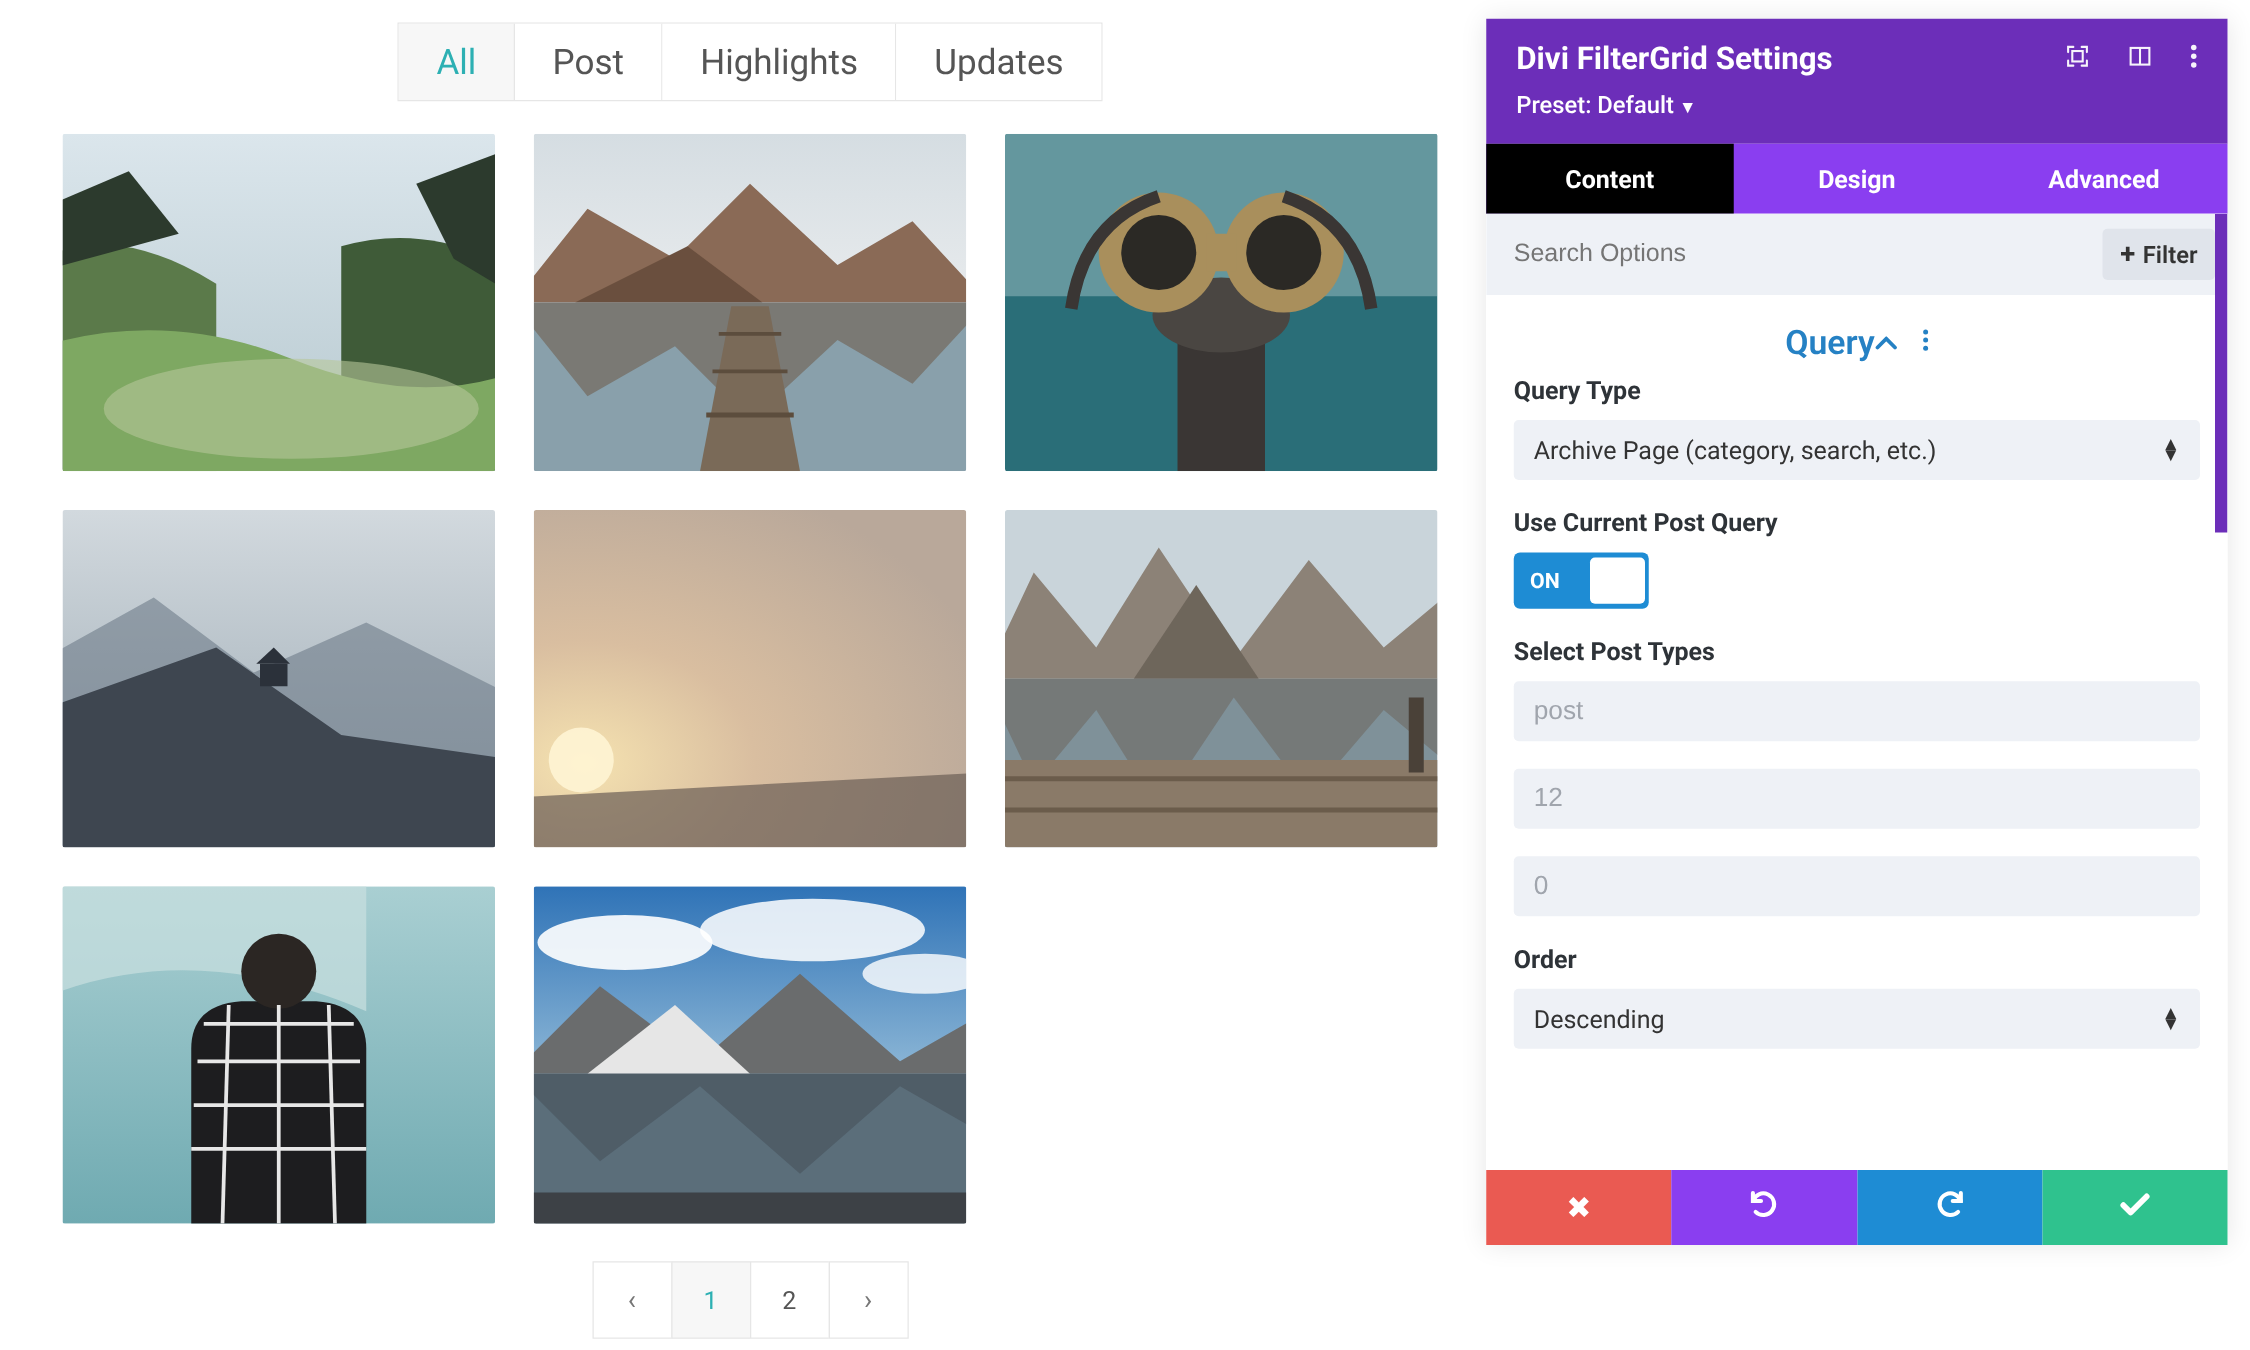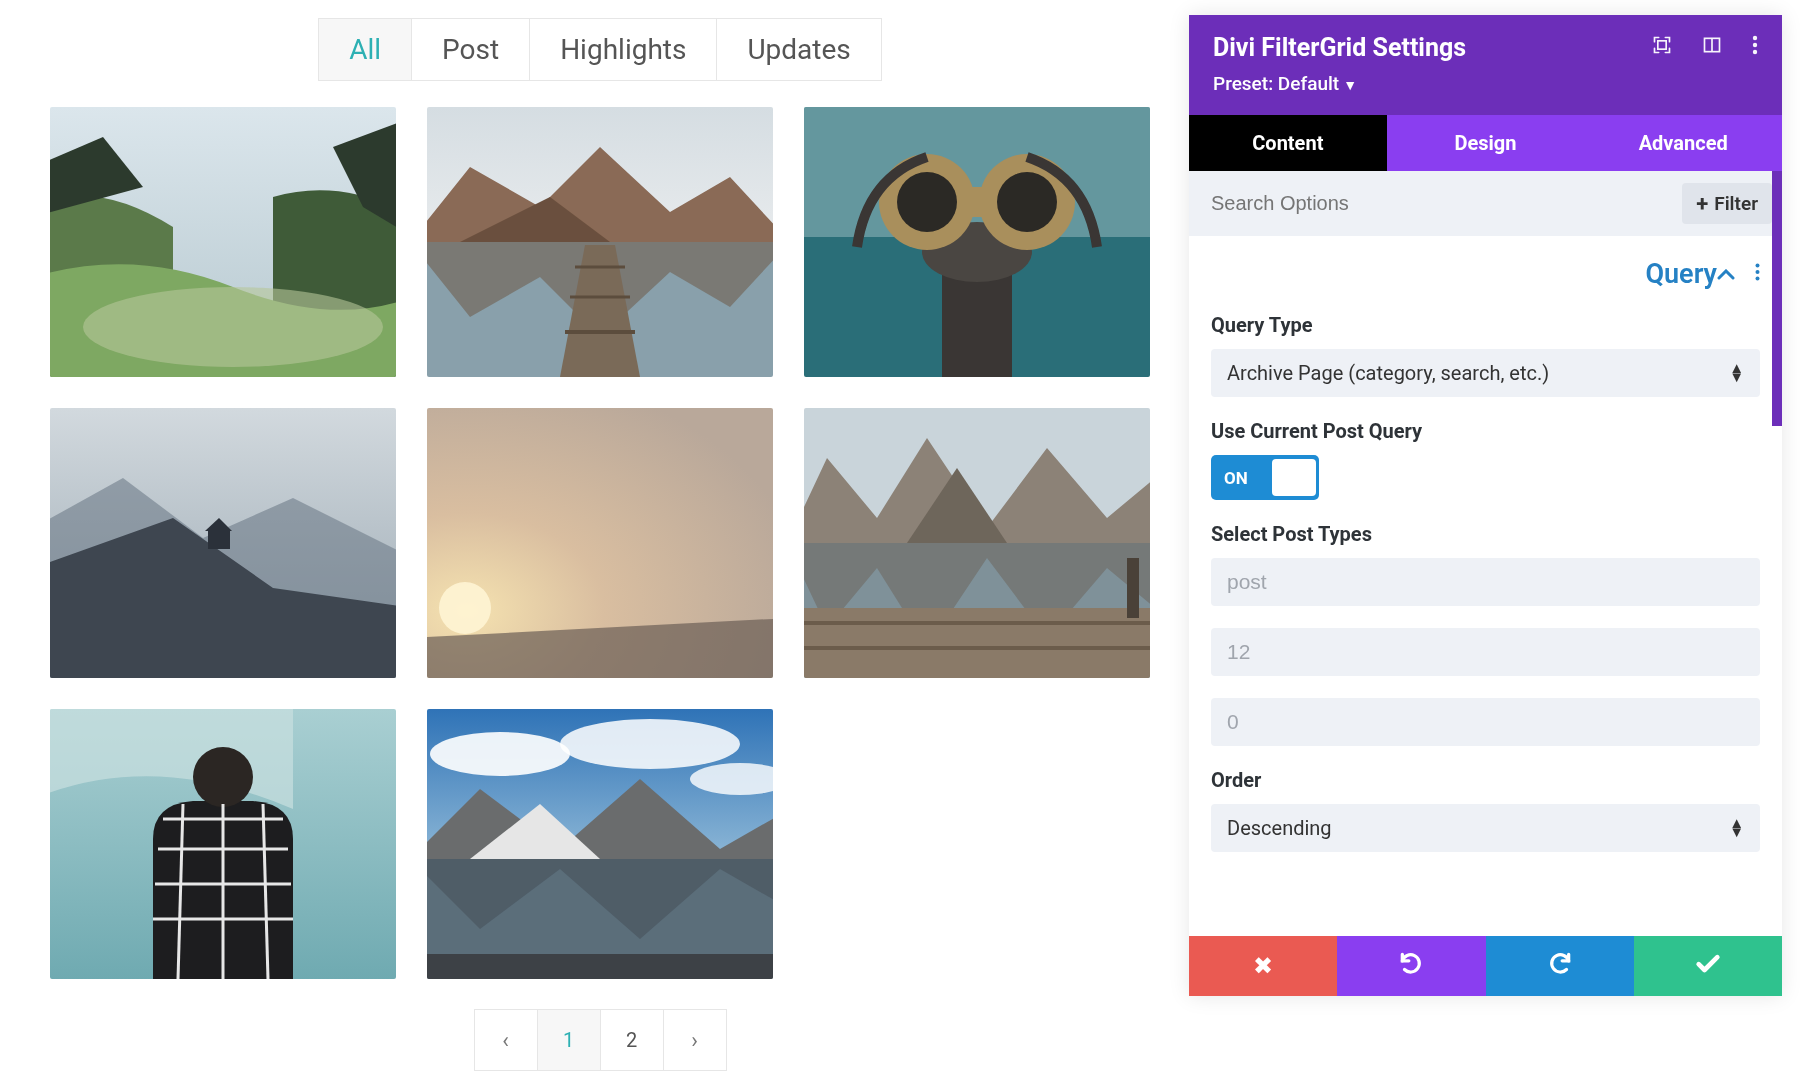--- a/index.html
+++ b/index.html
@@ -43,21 +43,21 @@
 .panel-tab.active { background: #000000; }
 
 .panel-body { background: #fff; height: 765px; overflow-y: auto; position: relative; }
 .panel-scroll-ind { position: absolute; right: 0; top: 0; width: 10px; height: 255px; background: #6c2eb9; }
 
 .search-row { display: flex; align-items: center; justify-content: space-between; background: #eef1f6; padding: 12px 10px 12px 22px; }
 .search-row input { border: none; background: transparent; font-size: 20px; color: #a16207; outline: none; flex: 1; }
 .filter-btn { background: #e0e4eb; padding: 8px 14px; border-radius: 4px; font-size: 19px; font-weight: 600; color: #333; cursor: pointer; display: flex; align-items: center; gap: 6px; }
 
 .section { padding: 22px 22px 8px; }
-.section-header { display: flex; align-items: center; justify-content: flex-end; margin-bottom: 23px; }
+.section-header { display: flex; align-items: center; justify-content: center; margin-bottom: 10px; }
 .section-title { font-size: 27px; font-weight: 600; color: #2581c4; }
 .section-head-icons { display: flex; gap: 20px; align-items: center; color: #2581c4; font-size: 20px; }
 .section-head-icons span { cursor: pointer; }
 
 .field { margin-bottom: 22px; }
 .field-label { font-size: 20px; font-weight: 700; color: #2e3338; margin-bottom: 12px; display: block; }
 .select-box, .text-box { background: #eef1f6; border-radius: 4px; padding: 12px 16px; font-size: 20px; color: #333; position: relative; display: flex; align-items: center; justify-content: space-between; }
 .select-box .sel-arrows { color: #333; font-size: 15px; line-height: 9px; display: flex; flex-direction: column; }
 .text-box { color: #a0a5ad; font-weight: 500; }
 .text-box input { border: none; background: transparent; font-size: 21px; color: #a0a5ad; font-weight: 500; width: 100%; outline: none; }

